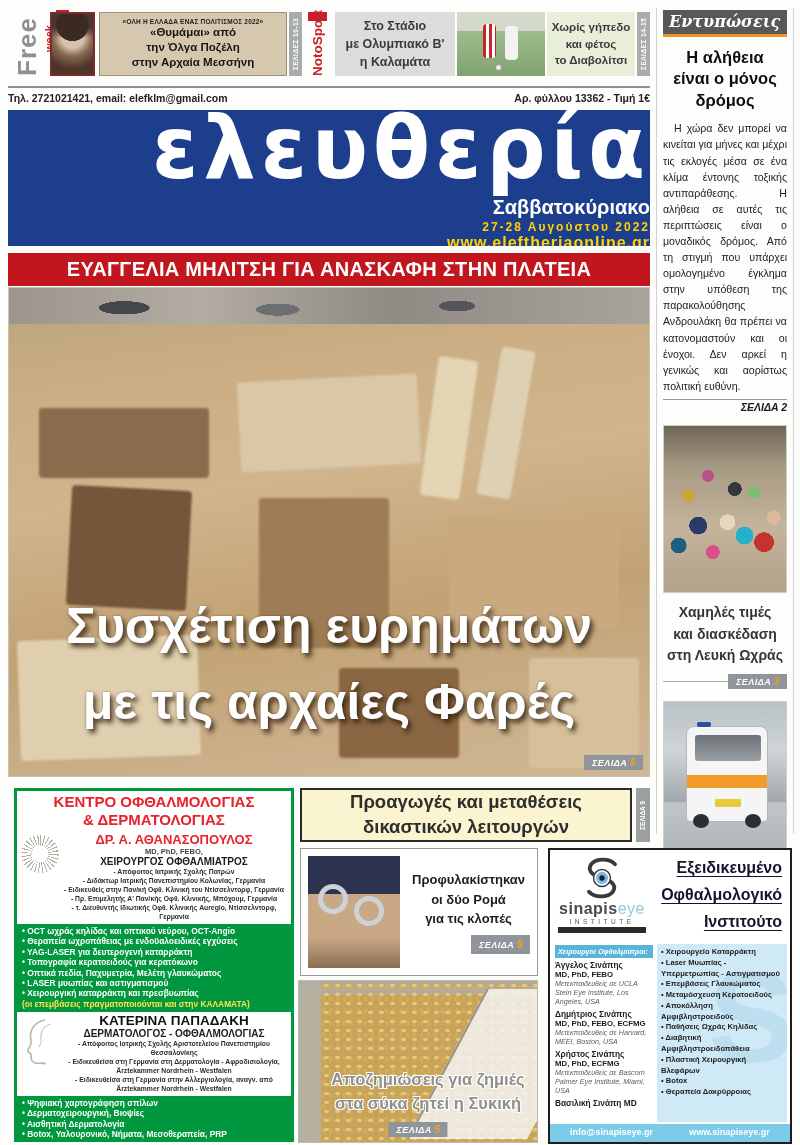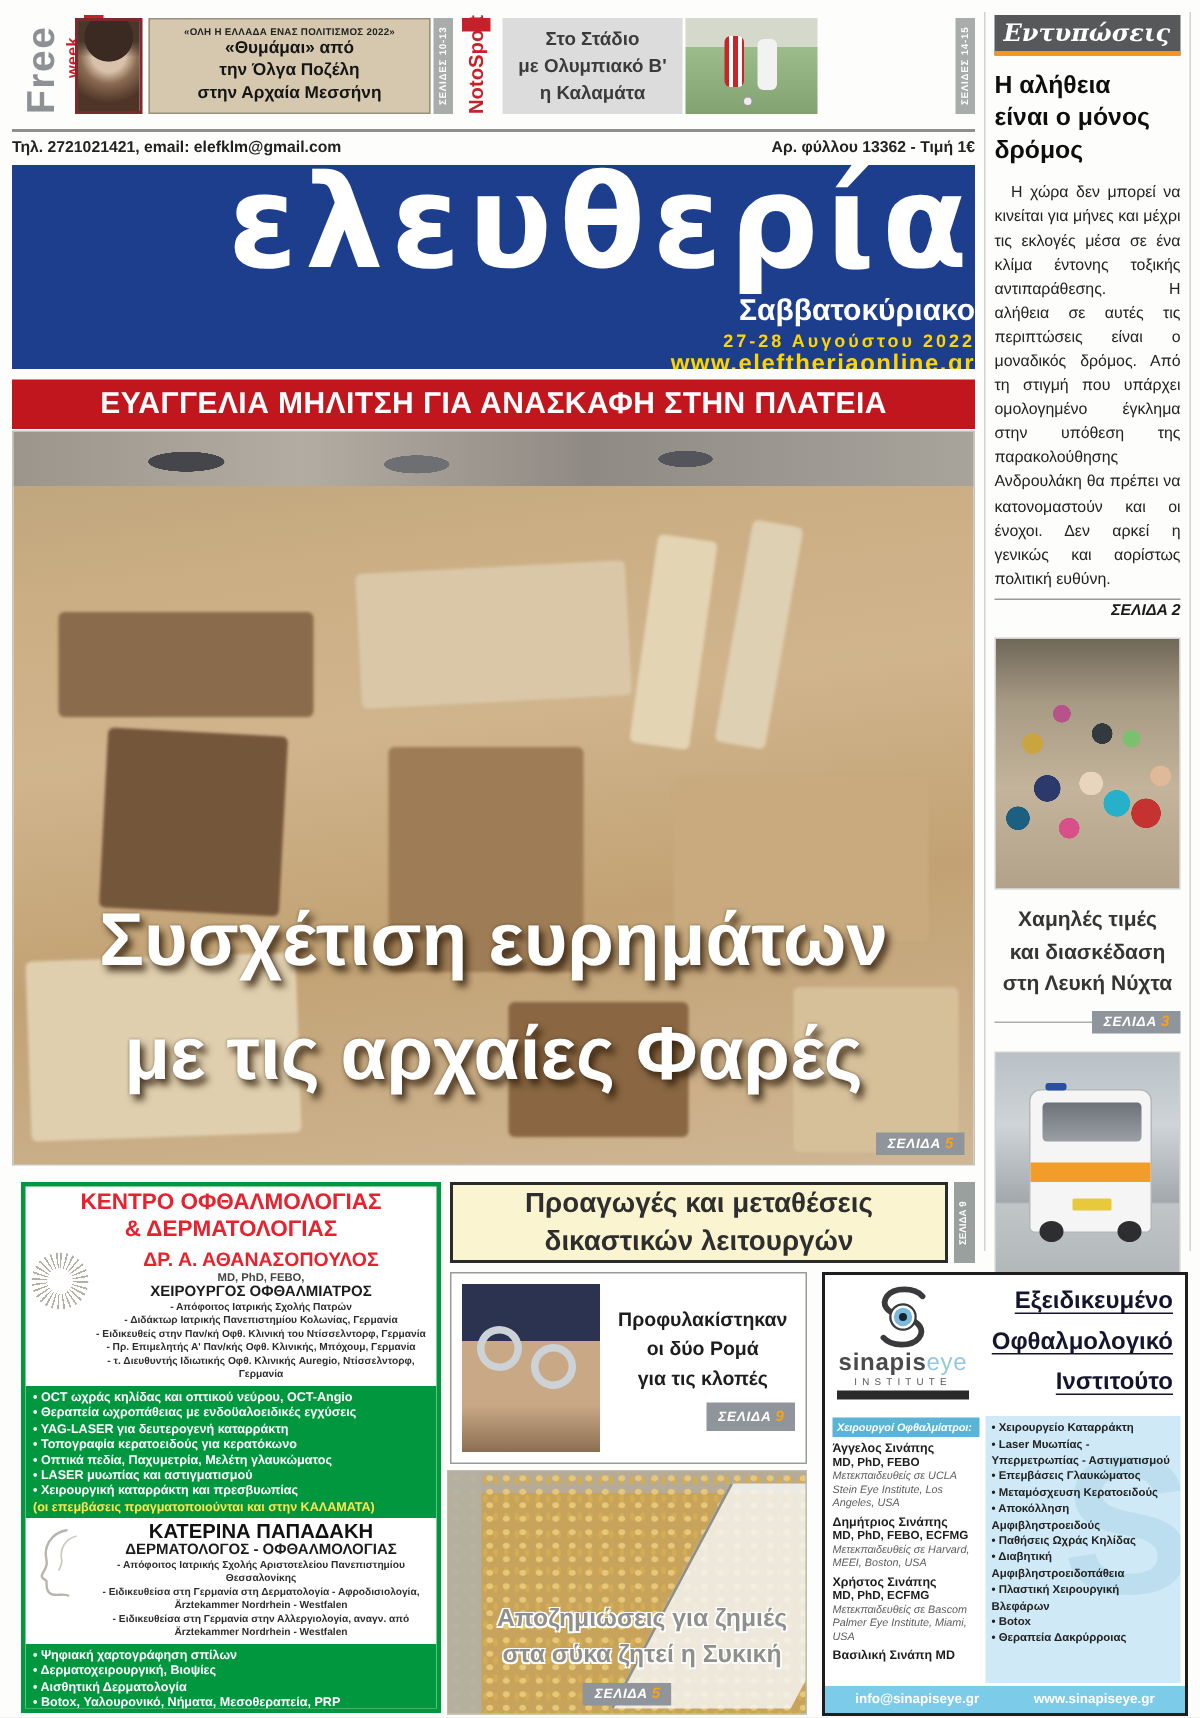--- a/index.html
+++ b/index.html
@@ -77,21 +77,21 @@
   .pbadge { display:inline-block; background:#8f959b; color:#fff; font-size:9px; font-weight:bold;
     font-style:italic; padding:2px 7px 2px 8px; letter-spacing:.5px; white-space:nowrap; }
   .pbadge .pnum { color:#f6a21b; font-size:10px; }
   .mainphoto .pbadge { position:absolute; right:6px; bottom:6px; }
 
   
   .rcol { position:absolute; left:656px; top:8px; width:138px; height:826px;
     border-left:1px solid #d2d2d0; border-right:1px solid #d2d2d0; padding:2px 6px 0 6px; }
   .op-header { background:#57585a; color:#fff; font-family:"DejaVu Serif", serif; font-style:italic;
     font-weight:bold; font-size:16px; padding:2px 0 3px 6px; border-bottom:3px solid #f7941d; }
-  .op-title { font-weight:bold; font-size:16.5px; line-height:1.3; margin-top:10px; color:#0e0e0e; }
+  .op-title { text-align:center; font-weight:bold; font-size:16.5px; line-height:1.3; margin-top:10px; color:#0e0e0e; }
   .op-body { margin-top:9px; font-size:10.6px; line-height:1.52; text-align:justify; color:#222; text-indent:11px; }
   .op-page { border-top:1px solid #9a9a9a; margin-top:5px; padding-top:1px; text-align:right;
     font-weight:bold; font-style:italic; font-size:10.5px; }
   .rphoto { width:100%; border:1px solid #cfcfcc; overflow:hidden; position:relative; }
   .crowd { height:168px; margin-top:12px;
     background:
       radial-gradient(circle 8px at 12% 72%, #1d5f80 0 97%, transparent),
       radial-gradient(circle 9px at 28% 60%, #2b3a6b 0 97%, transparent),
       radial-gradient(circle 7px at 40% 76%, #d84f8a 0 97%, transparent),
       radial-gradient(circle 8px at 52% 58%, #e7d6bd 0 97%, transparent),
@@ -242,20 +242,26 @@
       <span class="bl">με Ολυμπιακό Β'</span>
       <span class="bl">η Καλαμάτα</span>
     </div>
 
   <div class="soccer">
     <div class="p1"></div>
     <div class="p2"></div>
     <div class="ball"></div>
   </div>
 
+  <div class="sportbox sportR">
+
+  <span class="bl">Χωρίς γήπεδο</span>
+      <span class="bl">και φέτος</span>
+      <span class="bl">το Διαβολίτσι</span>
+    </div>
 
   <div class="pstrip pstrip2">
     <span class="vtext">ΣΕΛΙΔΕΣ 14-15</span>
   </div>
 
   <div class="toprule"></div>
 
   <div class="contactrow">
     <span>Τηλ. 2721021421, email: elefklm@gmail.com</span>
     <span>Αρ. φύλλου 13362 - Τιμή 1€</span>
@@ -302,21 +308,21 @@
         <span class="bl">δρόμος</span>
       </div>
     <div class="op-body">Η χώρα δεν μπορεί να κινείται για μήνες και μέχρι τις εκλογές μέσα σε ένα κλίμα έντονης τοξικής αντιπαράθεσης. Η αλήθεια σε αυτές τις περιπτώσεις είναι ο μοναδικός δρόμος. Από τη στιγμή που υπάρχει ομολογημένο έγκλημα στην υπόθεση της παρακολούθησης Ανδρουλάκη θα πρέπει να κατονομαστούν και οι ένοχοι. Δεν αρκεί η γενικώς και αορίστως πολιτική ευθύνη.</div>
     <div class="op-page">ΣΕΛΙΔΑ 2</div>
 
     <div class="rphoto crowd"></div>
     <div class="rcaption">
 
     <span class="bl">Χαμηλές τιμές</span>
         <span class="bl">και διασκέδαση</span>
-        <span class="bl">στη Λευκή Νύχτα</span>
+        <span class="bl">στη Λευκή Ωχράς</span>
       </div>
     <div class="badge-row">
       <span class="bline"></span>
       <span class="pbadge">
         <span>ΣΕΛΙΔΑ</span>
         <span class="pnum">3</span>
       </span>
     </div>
 
     <div class="rphoto ambulance">

